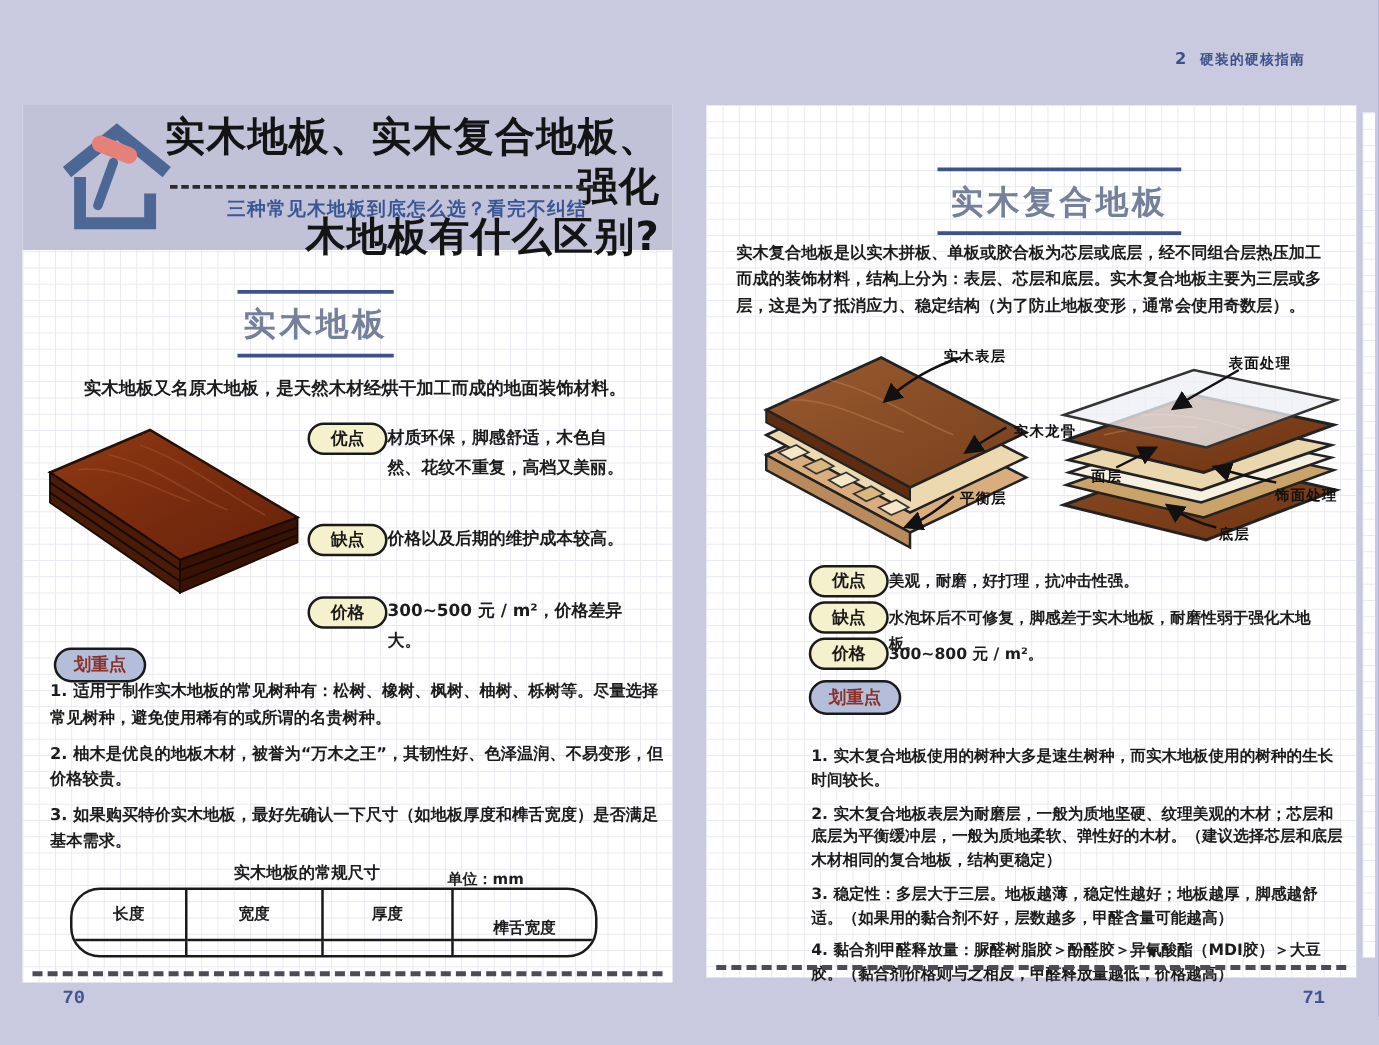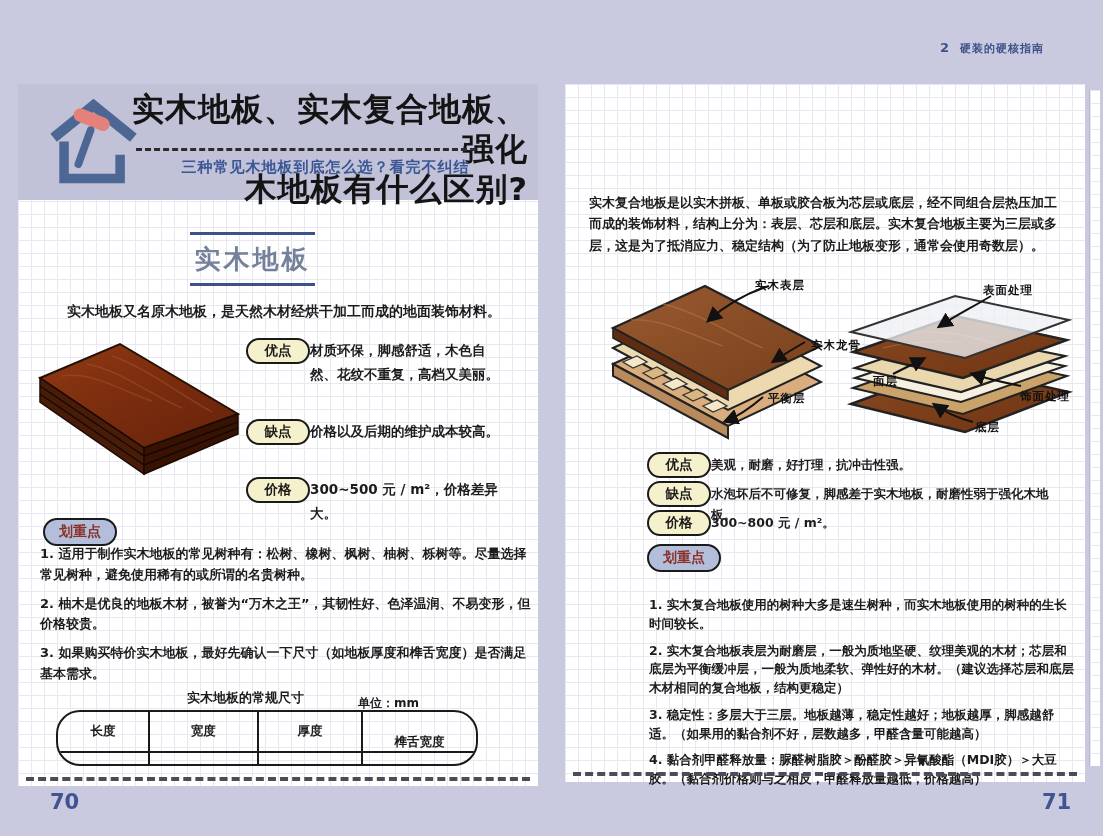--- a/index.html
+++ b/index.html
@@ -104,21 +104,21 @@
     font-size:12.5px; font-weight:bold;
     border-right:2px solid #1a1a1a; border-bottom:2px solid #1a1a1a;
   }
   .size-table .cell:nth-child(4n) { border-right:none;margin-top:22px; }
   .size-table .cell.v { border-bottom:none; }
 
   .footer-dash { position:absolute; left:8px; right:8px; border-top:4px dashed #4c4c58; }
   .left-page  .footer-dash { top:693px; }
   .right-page .footer-dash { top:688px; }
 
-  .page-num { position:absolute; font-size:21px; font-weight:bold; color:#3f5490; }
+  .page-num { position:absolute; font-size:15px; font-weight:bold; color:#3f5490;font-family:Liberation Mono, monospace; }
   .pn-left  { left:50px;   top:790px; }
   .pn-right { left:1042px; top:790px; }
 
   .plank-img { position:absolute; left:14px; top:252px; width:216px; height:158px; }
   .diagram   { position:absolute; left:28px; top:186px; width:492px; height:178px; }
   .dlabel {
     position:absolute; font-size:11.5px; font-weight:bold; color:#111;
     white-space:nowrap; letter-spacing:1px;
   }
 </style>
@@ -200,20 +200,21 @@
       <div class="cell v">≥ 40</div>
       <div class="cell v">≥ 8</div>
       <div class="cell v">≥ 3</div>
     </div>
 
     <div class="footer-dash"></div>
   </div>
 
   <div class="page right-page">
 
+    <div class="sec-title ew">实木复合地板</div>
 
     <div class="intro-r body-text">实木复合地板是以实木拼板、单板或胶合板为芯层或底层，经不同组合层热压加工而成的装饰材料，结构上分为：表层、芯层和底层。实木复合地板主要为三层或多层，这是为了抵消应力、稳定结构（为了防止地板变形，通常会使用奇数层）。</div>
 
     <svg class="diagram" viewBox="0 0 492 178">
       <defs>
         <marker id="ah" markerWidth="8" markerHeight="8" refX="6" refY="4" orient="auto">
           <polygon points="0,0 8,4 0,8" fill="#111"></polygon>
         </marker>
         <linearGradient id="wg2" x1="0" y1="0" x2="1" y2="1">
           <stop offset="0" stop-color="#9a5a30"></stop>

